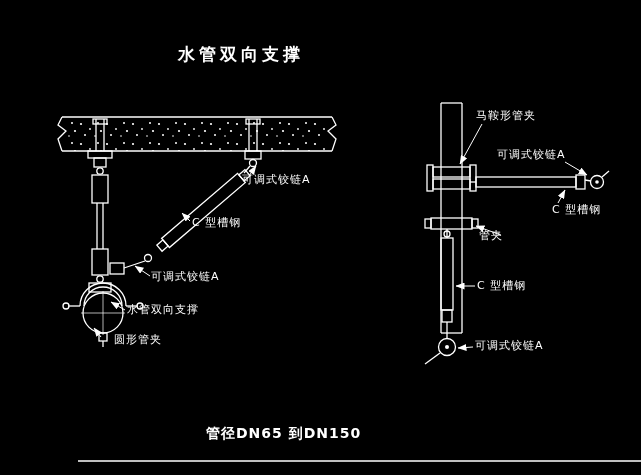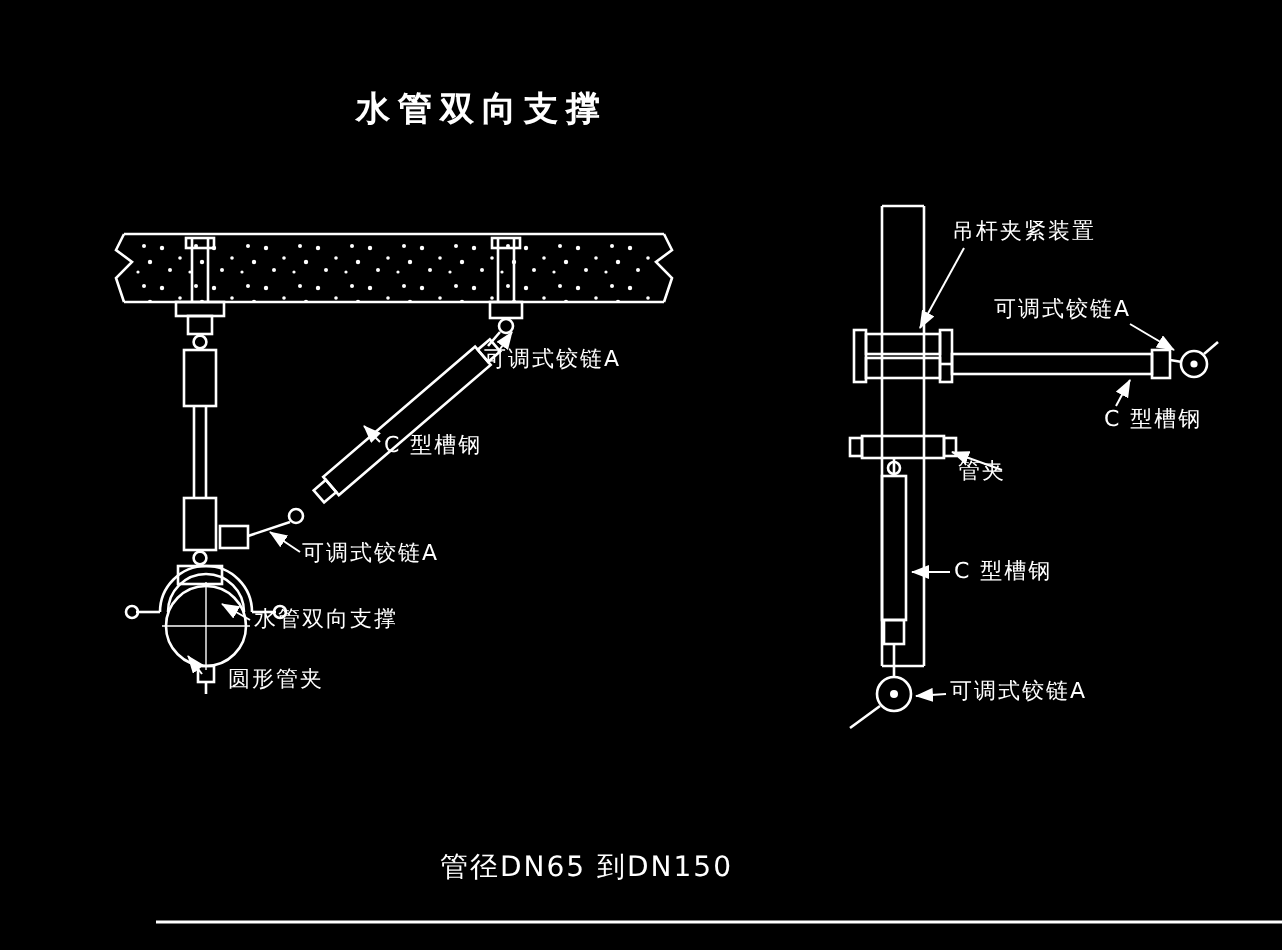--- a/index.html
+++ b/index.html
@@ -24,25 +24,26 @@
     left:178px;top:22px;
     color:#fff;
     font-size:17px;
     font-weight:bold;
     letter-spacing:4px;
     white-space:nowrap;
     margin-top:21px;
   }
   .footer{
     position:absolute;
-    left:220px;top:425px;
+    left:206px;top:425px;
     color:#fff;
     font-size:14px;
     letter-spacing:1px;
     white-space:nowrap;
+    font-weight:bold;
   }
 </style>
 </head>
 <body>
 
 <div class="canvas">
 
   <svg width="641" height="475" viewBox="0 0 641 475">
     <defs>
       <pattern id="concrete" width="26" height="20" patternUnits="userSpaceOnUse">
@@ -185,21 +186,21 @@
   </svg>
 
   <div class="title">水管双向支撑</div>
 
   <div class="lbl" style="left:242px;top:174px">可调式铰链A</div>
   <div class="lbl" style="left:192px;top:217px">C 型槽钢</div>
   <div class="lbl" style="left:151px;top:271px">可调式铰链A</div>
   <div class="lbl" style="left:127px;top:304px">水管双向支撑</div>
   <div class="lbl" style="left:114px;top:334px">圆形管夹</div>
 
-  <div class="lbl" style="left:476px;top:110px">吊杆夹紧装置</div>
+  <div class="lbl" style="left:476px;top:110px">马鞍形管夹</div>
   <div class="lbl" style="left:497px;top:149px">可调式铰链A</div>
   <div class="lbl" style="left:552px;top:204px">C 型槽钢</div>
   <div class="lbl" style="left:479px;top:230px">管夹</div>
   <div class="lbl" style="left:477px;top:280px">C 型槽钢</div>
   <div class="lbl" style="left:475px;top:340px">可调式铰链A</div>
 
   <div class="footer">管径DN65 到DN150</div>
 </div>
 
 </body></html>

